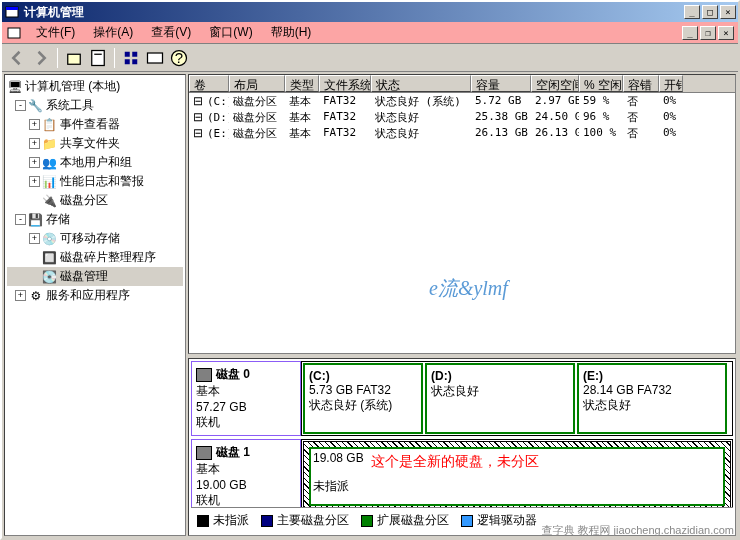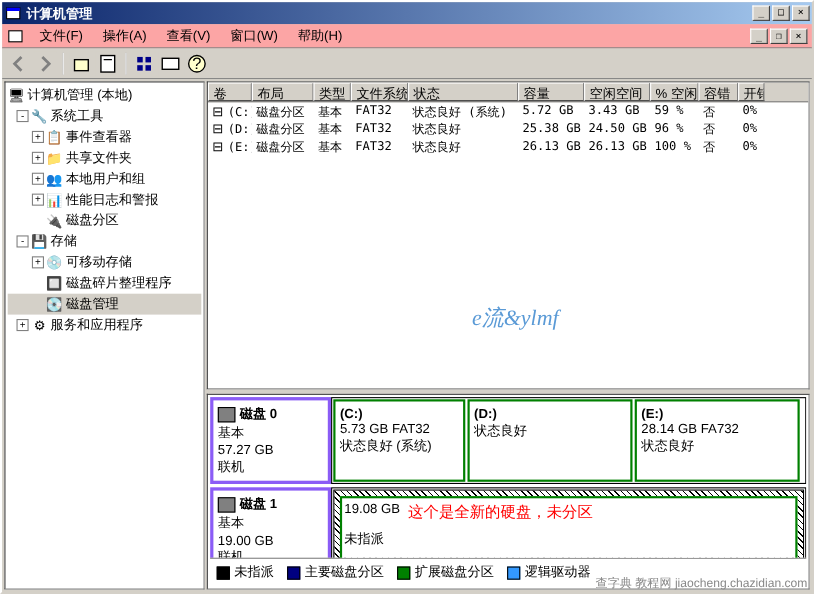--- a/index.html
+++ b/index.html
@@ -26,34 +26,34 @@
 .right-panel { flex: 1; display: flex; flex-direction: column; margin-left: 2px; min-width: 0; }
 .list-view { flex: 1; background: #fff; border: 1px solid #808080; border-top-color: #404040; border-left-color: #404040; min-height: 0; position: relative; overflow: hidden; }
 .list-header { display: flex; background: #d4d0c8; border-bottom: 1px solid #808080; height: 18px; }
 .list-header div { border-right: 1px solid #808080; border-bottom: 1px solid #404040; border-top: 1px solid #fff; border-left: 1px solid #fff; padding: 1px 4px; overflow: hidden; white-space: nowrap; }
 .list-row { display: flex; height: 16px; }
 .list-row div { padding: 1px 4px; overflow: hidden; white-space: nowrap; font-family: monospace; font-size: 11px; }
 .vol-icon { width: 14px; display: inline-block; }
 .watermark { position: absolute; top: 200px; left: 240px; color: #5a9ad6; font-style: italic; font-size: 20px; font-family: "Times New Roman", serif; }
 .bottom-panel { height: 178px; background: #fff; border: 1px solid #808080; border-top-color: #404040; border-left-color: #404040; margin-top: 4px; display: flex; flex-direction: column; padding: 2px; }
 .disk-row { display: flex; margin-bottom: 3px; }
-.disk-head { width: 110px; border: 3px solid #8b5cf6; padding: 4px; display: flex; flex-direction: column; }
+.disk-head { width: 110px; border: 1px solid #8b5cf6; padding: 4px; display: flex; flex-direction: column; }
 .disk-head-title { font-weight: bold; display: flex; align-items: center; }
 .disk-head-icon { width: 16px; height: 14px; margin-right: 4px; background: #808080; border: 1px solid #000; }
 .disk-part-area { flex: 1; display: flex; border: 1px solid #000; }
 .part-box { border: 2px solid #008000; padding: 4px; display: flex; flex-direction: column; font-family: monospace; font-size: 11px; margin: 1px; }
 .part-box.unalloc { border: 1px solid #000; background: repeating-linear-gradient(45deg, #fff, #fff 3px, #000 3px, #000 4px); }
 .part-box.unalloc-inner { background: #fff; flex: 1; padding: 2px; position: relative; }
 .annotation { color: #ff0000; font-family: "KaiTi", serif; font-size: 14px; position: absolute; top: 4px; left: 60px; }
 .legend { display: flex; gap: 12px; padding: 4px 6px; border-top: 1px solid #808080; }
 .legend-item { display: flex; align-items: center; gap: 4px; }
 .legend-sw { width: 12px; height: 12px; border: 1px solid #000; }
 .footer { position: absolute; bottom: 2px; right: 6px; font-size: 11px; color: #888; font-family: Arial; }
 svg { width: 100%; height: 100%; }
-.c-vol{width:40px}.c-lay{width:56px}.c-typ{width:34px}.c-fs{width:52px}.c-st{width:100px}.c-cap{width:60px}.c-fr{width:60px}.c-pct{width:44px}.c-ft{width:36px}.c-oh{width:24px}
+.c-vol{width:40px}.c-lay{width:56px}.c-typ{width:34px}.c-fs{width:52px}.c-st{width:100px}.c-cap{width:60px}.c-fr{width:48px}.c-pct{width:44px}.c-ft{width:36px}.c-oh{width:24px}
 </style>
 </head>
 <body>
 
 <div class="window">
   <div class="titlebar">
     <span class="titlebar-icon">
         <svg viewBox="0 0 16 16">
           <rect x="2" y="3" width="12" height="10" fill="#fff" stroke="#000"></rect>
           <rect x="2" y="3" width="12" height="3" fill="#00f"></rect>
@@ -215,21 +215,21 @@
           <div class="c-oh">开销</div>
         </div>
         <div id="vol-rows">
             <div class="list-row">
               <div class="c-vol"><span class="vol-icon">⊟</span>(C:)</div>
               <div class="c-lay">磁盘分区</div>
               <div class="c-typ">基本</div>
               <div class="c-fs">FAT32</div>
               <div class="c-st">状态良好 (系统)</div>
               <div class="c-cap">5.72 GB</div>
-              <div class="c-fr">3.43 GB</div>
+              <div class="c-fr">2.97 GB</div>
               <div class="c-pct">59 %</div>
               <div class="c-ft">否</div>
               <div class="c-oh">0%</div>
             </div>
             <div class="list-row">
               <div class="c-vol"><span class="vol-icon">⊟</span>(D:)</div>
               <div class="c-lay">磁盘分区</div>
               <div class="c-typ">基本</div>
               <div class="c-fs">FAT32</div>
               <div class="c-st">状态良好</div>

